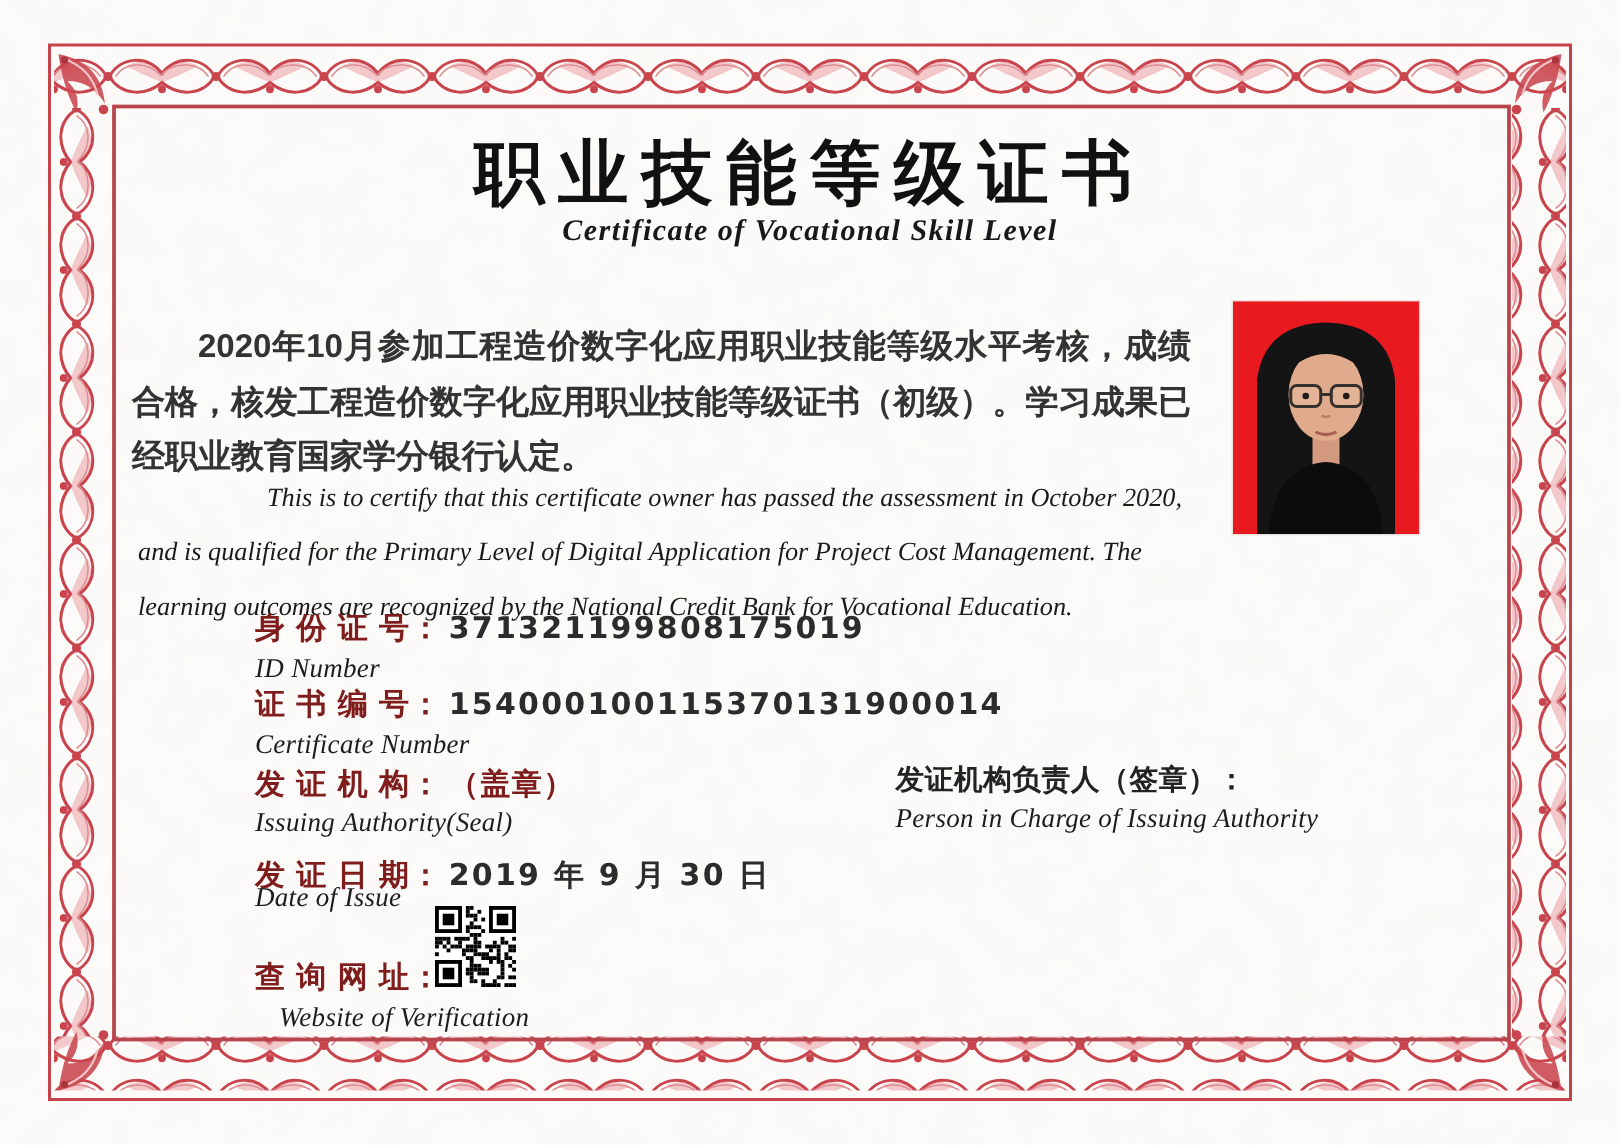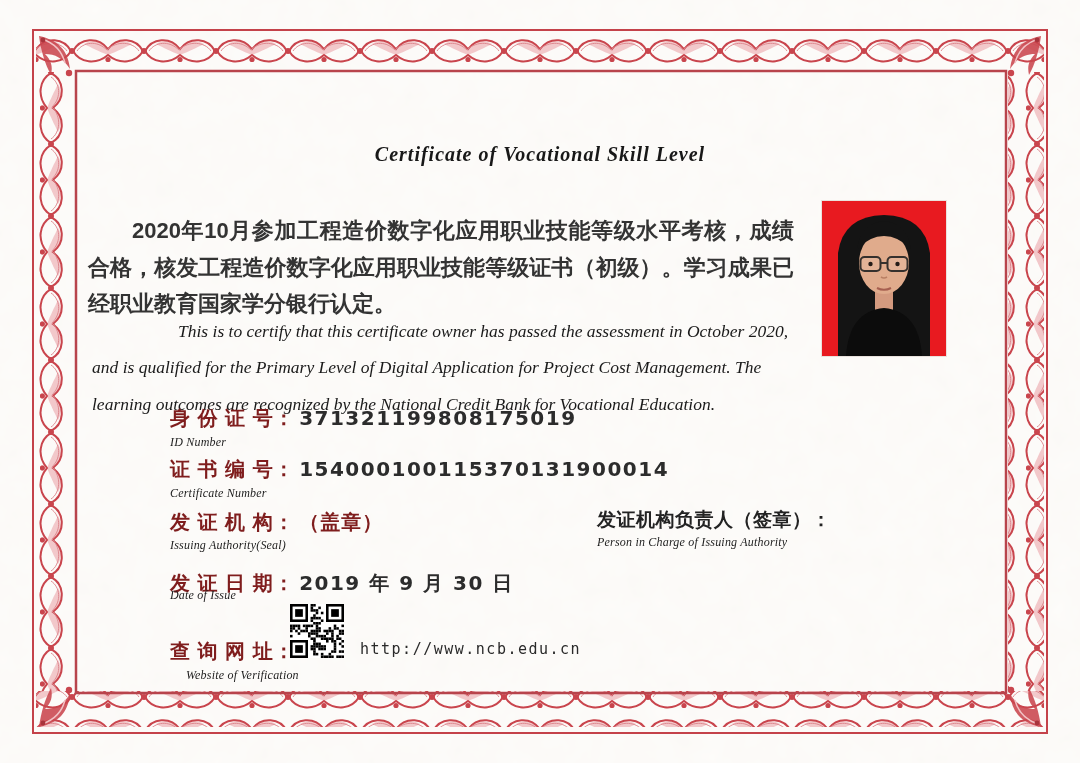--- a/index.html
+++ b/index.html
@@ -35,21 +35,21 @@
     position:absolute;left:822px;top:201px;width:124px;height:155px;
     background:#e81a20;overflow:hidden;box-shadow:0 0 0 1px #e9e2dd;
   }
 
   .row{position:absolute;white-space:nowrap;}
   .lab-cn{font-size:20px;font-weight:600;color:#7f1d1d;letter-spacing:1px;}
   .val{font-size:20px;font-weight:600;color:#2c2c2c;letter-spacing:1.5px;
        font-family:"DejaVu Sans","Liberation Sans",sans-serif;margin-top:13px;}
   .lab-en{
     font-family:"Liberation Serif","DejaVu Serif",serif;font-style:italic;
-    font-size:12px;color:#1d1d1d;letter-spacing:0.2px;
+    font-size:18px;color:#1d1d1d;letter-spacing:0.2px;
   }
   .sig-cn{font-size:19px;font-weight:600;color:#232323;letter-spacing:0.5px;}
   .url{
     font-family:"DejaVu Sans Mono","Liberation Mono",monospace;
     font-size:15px;color:#2a2a2a;letter-spacing:1.5px;
   }
   .qr{position:absolute;left:290px;top:604px;width:54px;height:54px;}
 </style>
 </head>
 <body>
@@ -97,20 +97,21 @@
     <rect x="76" y="71" width="930" height="622" fill="none" stroke="#b8444c" stroke-width="2.5"></rect>
 
     <use href="#cornerOrn" transform="translate(36,33)"></use>
     <use href="#cornerOrn" transform="translate(1044,33) scale(-1,1)"></use>
     <use href="#cornerOrn" transform="translate(36,730) scale(1,-1)"></use>
     <use href="#cornerOrn" transform="translate(1044,730) scale(-1,-1)"></use>
   </svg>
 
   <div class="content">
 
+    <div class="cert-title">职业技能等级证书</div>
     <div class="cert-subtitle">Certificate of Vocational Skill Level</div>
 
     <p class="body-cn">2020年10月参加工程造价数字化应用职业技能等级水平考核，成绩合格，核发工程造价数字化应用职业技能等级证书（初级）。学习成果已经职业教育国家学分银行认定。</p>
     <p class="body-en">This is to certify that this certificate owner has passed the assessment in October 2020, and is qualified for the Primary Level of Digital Application for Project Cost Management. The learning outcomes are recognized by the National Credit Bank for Vocational Education.</p>
 
     <div class="photo">
       <svg width="124" height="155" viewBox="0 0 124 155">
         <rect width="124" height="155" fill="#e81a20"></rect>
         <path d="M16,155 L16,52 Q21,15 62,14 Q103,15 108,52 L108,155 Z" fill="#141414"></path>
         <rect x="53" y="88" width="18" height="22" fill="#d49a7f"></rect>
@@ -282,17 +283,16 @@
         <rect x="15" y="19" width="1" height="1" fill="#000"></rect>
         <rect x="12" y="20" width="1" height="1" fill="#000"></rect>
         <rect x="13" y="20" width="1" height="1" fill="#000"></rect>
         <rect x="14" y="20" width="1" height="1" fill="#000"></rect>
         <rect x="15" y="20" width="1" height="1" fill="#000"></rect>
         <rect x="16" y="20" width="1" height="1" fill="#000"></rect>
         <rect x="18" y="20" width="1" height="1" fill="#000"></rect>
         <rect x="19" y="20" width="1" height="1" fill="#000"></rect>
         <rect x="20" y="20" width="1" height="1" fill="#000"></rect>
       </svg>
-    <div class="row url" style="left:360px;top:640px;">http://www.ncb.edu.cn</div>
     <div class="row lab-en" style="left:186px;top:668px;">Website of Verification</div>
 
   </div>
 </div>
 
 </body></html>

